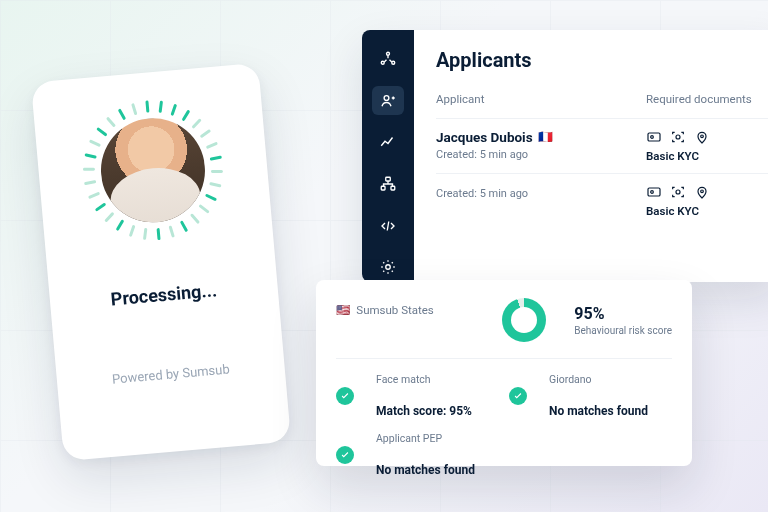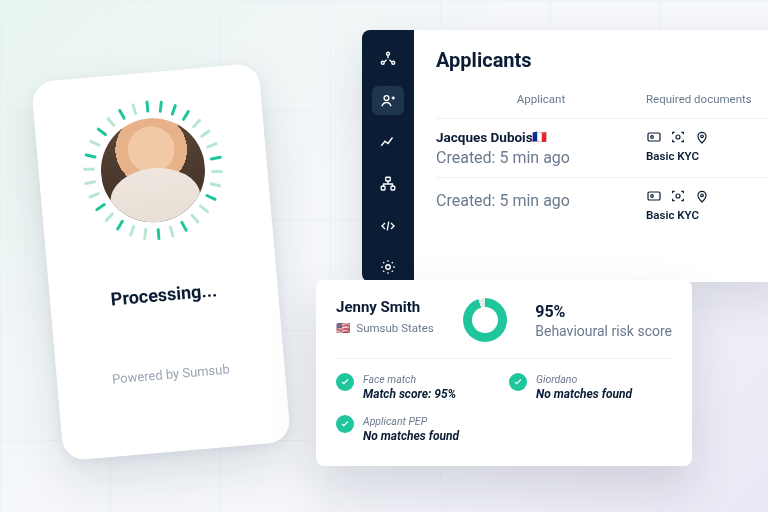--- a/index.html
+++ b/index.html
@@ -70,29 +70,29 @@
   .sb-icon {
     width:32px; height:32px; border-radius:6px;
     display:flex; align-items:center; justify-content:center;
     color:#fff;
   }
   .sb-icon.active { background:#1e3550; }
   .sb-icon svg { width:18px; height:18px; stroke:#fff; fill:none; stroke-width:1.8; }
   .dash-main { flex:1; padding:18px 0 0 22px; }
   .dash-title { font-size:20px; font-weight:700; color:#0a1d35; margin-bottom:20px; }
   .thead { display:flex; font-size:11.5px; color:#6b7a8e; margin-bottom:12px; }
-  .th-app { width:210px;text-align:center; }
+  .th-app { width:210px; }
   .th-doc { flex:1; }
   .row { display:flex; align-items:flex-start; padding:10px 0; border-top:1px solid #eef1f5; }
   .row:first-of-type { border-top:1px solid #eef1f5; }
   .cell-app { width:210px; }
   .cell-doc { flex:1; }
-  .app-name { font-weight:700; font-size:13.5px; color:#0a1d35; display:flex; align-items:center; }
+  .app-name { font-weight:700; font-size:13.5px; color:#0a1d35; display:flex; align-items:center; gap:6px;}
   .flag { font-size:12px; }
-  .created { font-size:16px; color:#6b7a8e; margin-top:3px; }
+  .created { font-size:11px; color:#6b7a8e; margin-top:3px; }
   .doc-icons { display:flex; gap:8px; }
   .doc-icons svg { width:16px; height:16px; stroke:#0a1d35; fill:none; stroke-width:1.8; }
   .doc-label { font-size:11.5px; color:#0a1d35; font-weight:600; margin-top:4px; }
 
   
   .score {
     position:absolute; left:316px; top:280px; width:376px; height:186px;
     background:#fff; border-radius:8px;
     box-shadow: 0 22px 48px rgba(20,30,60,.14);
     padding:18px 20px 16px;
@@ -101,33 +101,33 @@
   .sc-name { font-weight:700; font-size:15px; color:#0a1d35; }
   .sc-country { display:flex; align-items:center; gap:6px; font-size:11.5px; color:#6b7a8e; margin-top:5px;}
   .donut-wrap { margin-left:auto; display:flex; align-items:center; gap:28px; }
   .donut {
     width:44px; height:44px; border-radius:50%;
     background: conic-gradient(#1fc59b 0 342deg, #e3eeea 342deg 360deg);
     position:relative;
   }
   .donut::after { content:""; position:absolute; inset:9px; background:#fff; border-radius:50%; }
   .sc-pct { font-weight:700; font-size:16px; color:#0a1d35; }
-  .sc-pct-sub { font-size:14px; color:#6b7a8e; margin-top:2px;}
+  .sc-pct-sub { font-size:10px; color:#6b7a8e; margin-top:2px;}
   .score-grid {
     margin-top:16px; border-top:1px solid #eef1f5; padding-top:14px;
     display:grid; grid-template-columns:1fr 1fr; row-gap:14px; column-gap:10px;
   }
-  .check-item { display:flex; gap:9px; align-items:flex-start;font-style:italic; }
+  .check-item { display:flex; gap:22px; align-items:center; }
   .badge {
     width:18px; height:18px; border-radius:50%; background:#1fc59b; flex-shrink:0;
     display:flex; align-items:center; justify-content:center;
   }
   .badge svg { width:10px; height:10px; stroke:#fff; stroke-width:2.6; fill:none; }
   .ci-label { font-size:10.5px; color:#6b7a8e; }
-  .ci-value { font-size:12px; font-weight:700; color:#0a1d35; margin-top:1px;}
+  .ci-value { font-size:12px; font-weight:700; color:#0a1d35; margin-top:18px;}
 </style>
 </head>
 <body>
 
 <div class="phone">
   <div class="avatar-ring">
     <div class="avatar"></div>
 
     <span class="tick on" style="transform:translateX(-50%) rotate(0deg)"></span>
     <span class="tick on" style="transform:translateX(-50%) rotate(12deg)"></span>
@@ -262,21 +262,20 @@
         </div>
         <div class="doc-label">Basic KYC</div>
       </div>
     </div>
   </div>
 </div>
 
 <div class="score">
   <div class="score-head">
     <div>
-      <div class="sc-name">Jenny Smith</div>
       <div class="sc-country">
         <span>🇺🇸</span>
         <span>Sumsub States</span>
       </div>
     </div>
     <div class="donut-wrap">
       <div class="donut"></div>
       <div>
         <div class="sc-pct">95%</div>
         <div class="sc-pct-sub">Behavioural risk score</div>

